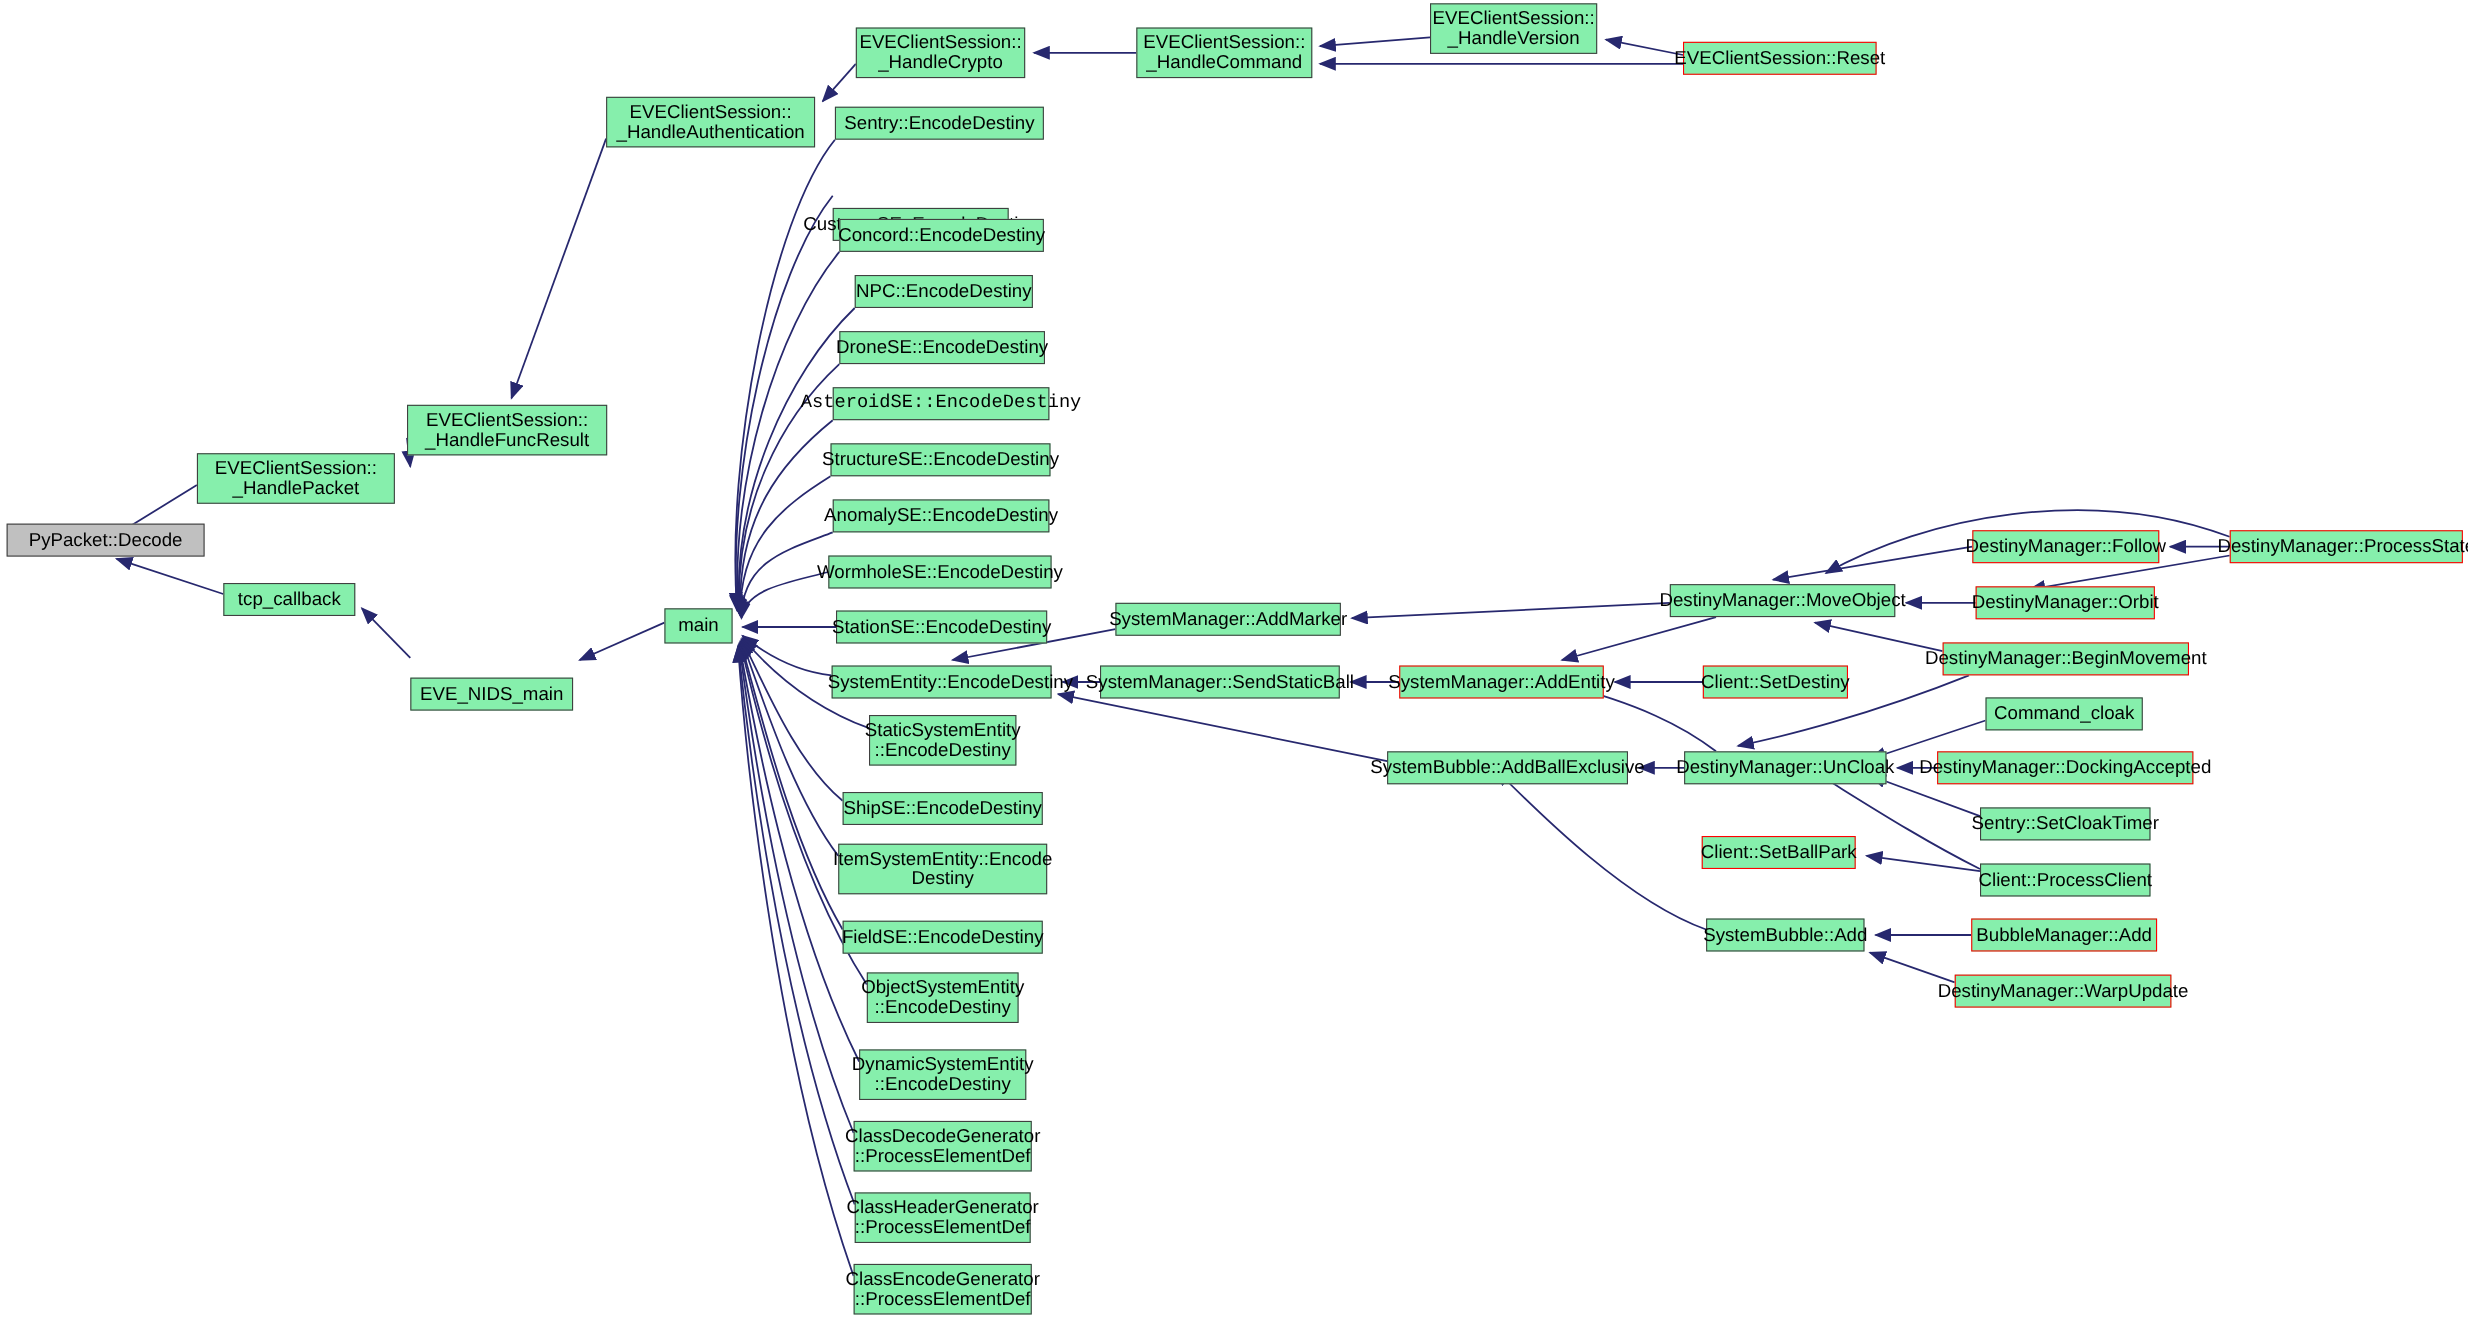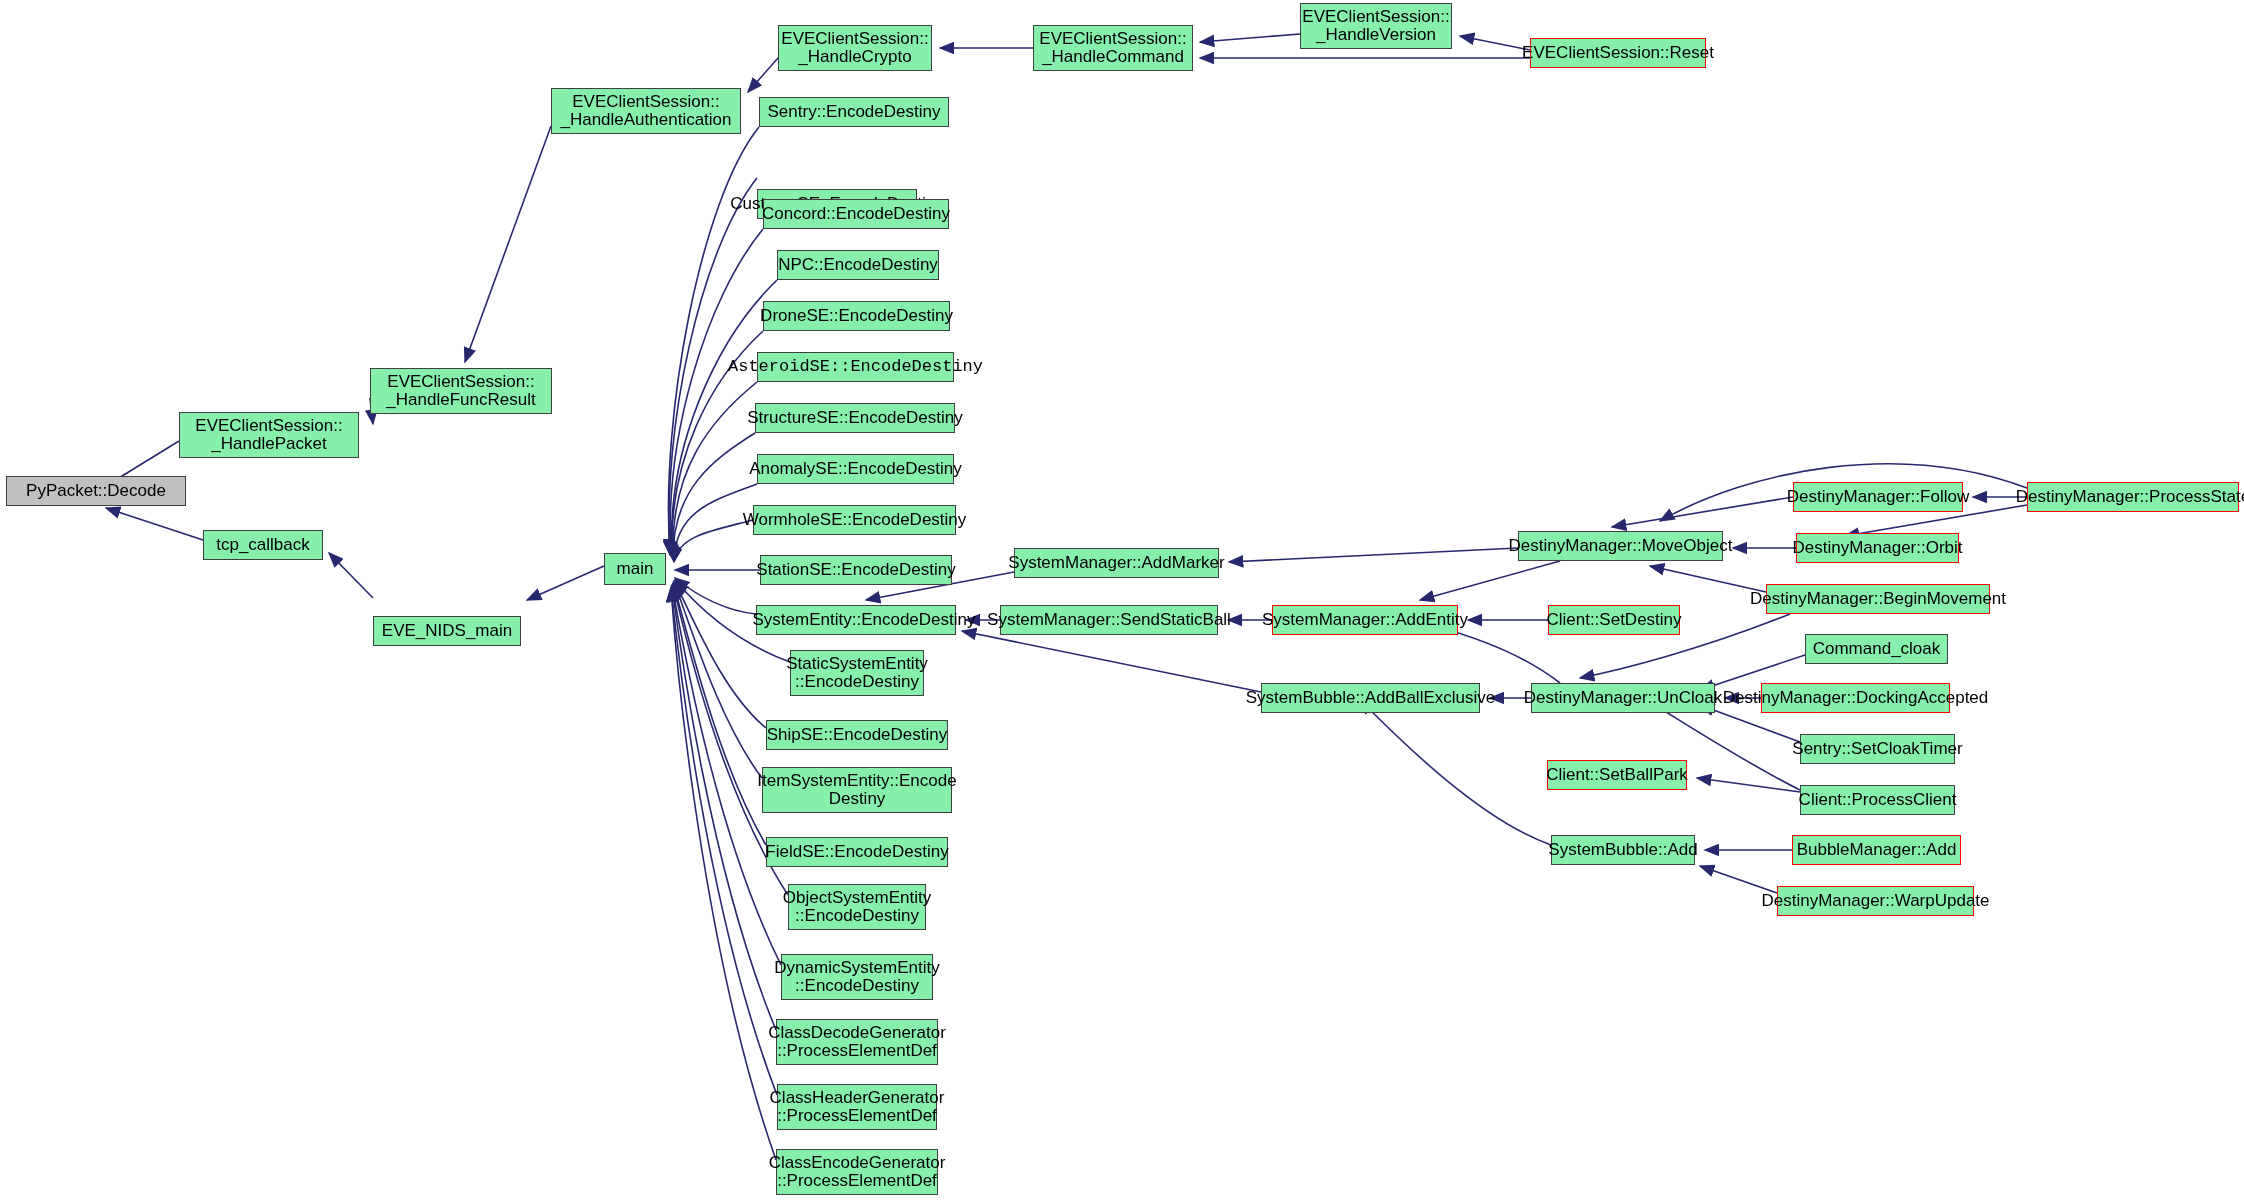--- a/index.html
+++ b/index.html
@@ -131,21 +131,21 @@
       <div class="node thick" style="left: 1261px; top: 683px; width: 219px; height: 30px;">SystemBubble::AddBallExclusive</div>
       <div class="node red" style="left: 1272px; top: 605px; width: 186px; height: 30px;">SystemManager::AddEntity</div>
       <div class="node red" style="left: 1548px; top: 605px; width: 132px; height: 30px;">Client::SetDestiny</div>
       <div class="node thick" style="left: 1518px; top: 531px; width: 205px; height: 30px;">DestinyManager::MoveObject</div>
       <div class="node thick" style="left: 1531px; top: 683px; width: 184px; height: 30px;">DestinyManager::UnCloak</div>
       <div class="node thick" style="left: 1551px; top: 835px; width: 144px; height: 30px;">SystemBubble::Add</div>
       <div class="node red" style="left: 1793px; top: 482px; width: 170px; height: 30px;">DestinyManager::Follow</div>
       <div class="node red" style="left: 1796px; top: 533px; width: 163px; height: 30px;">DestinyManager::Orbit</div>
       <div class="node red" style="left: 1766px; top: 584px; width: 224px; height: 30px;">DestinyManager::BeginMovement</div>
       <div class="node thick" style="left: 1805px; top: 634px; width: 143px; height: 30px;">Command_cloak</div>
-      <div class="node red" style="left: 1761px; top: 683px; width: 189px; height: 30px;">DestinyManager::DockingAccepted</div>
+      <div class="node red" style="left: 1761px; top: 683px; width: 233px; height: 30px;">DestinyManager::DockingAccepted</div>
       <div class="node thick" style="left: 1800px; top: 734px; width: 155px; height: 30px;">Sentry::SetCloakTimer</div>
       <div class="node thick" style="left: 1800px; top: 785px; width: 155px; height: 30px;">Client::ProcessClient</div>
       <div class="node red" style="left: 1547px; top: 760px; width: 140px; height: 30px;">Client::SetBallPark</div>
       <div class="node red" style="left: 1792px; top: 835px; width: 169px; height: 30px;">BubbleManager::Add</div>
       <div class="node red" style="left: 1777px; top: 886px; width: 197px; height: 30px;">DestinyManager::WarpUpdate</div>
       <div class="node red" style="left: 2027px; top: 482px; width: 212px; height: 30px;">DestinyManager::ProcessState</div>
     </div>
 </div>
 
 </body></html>

